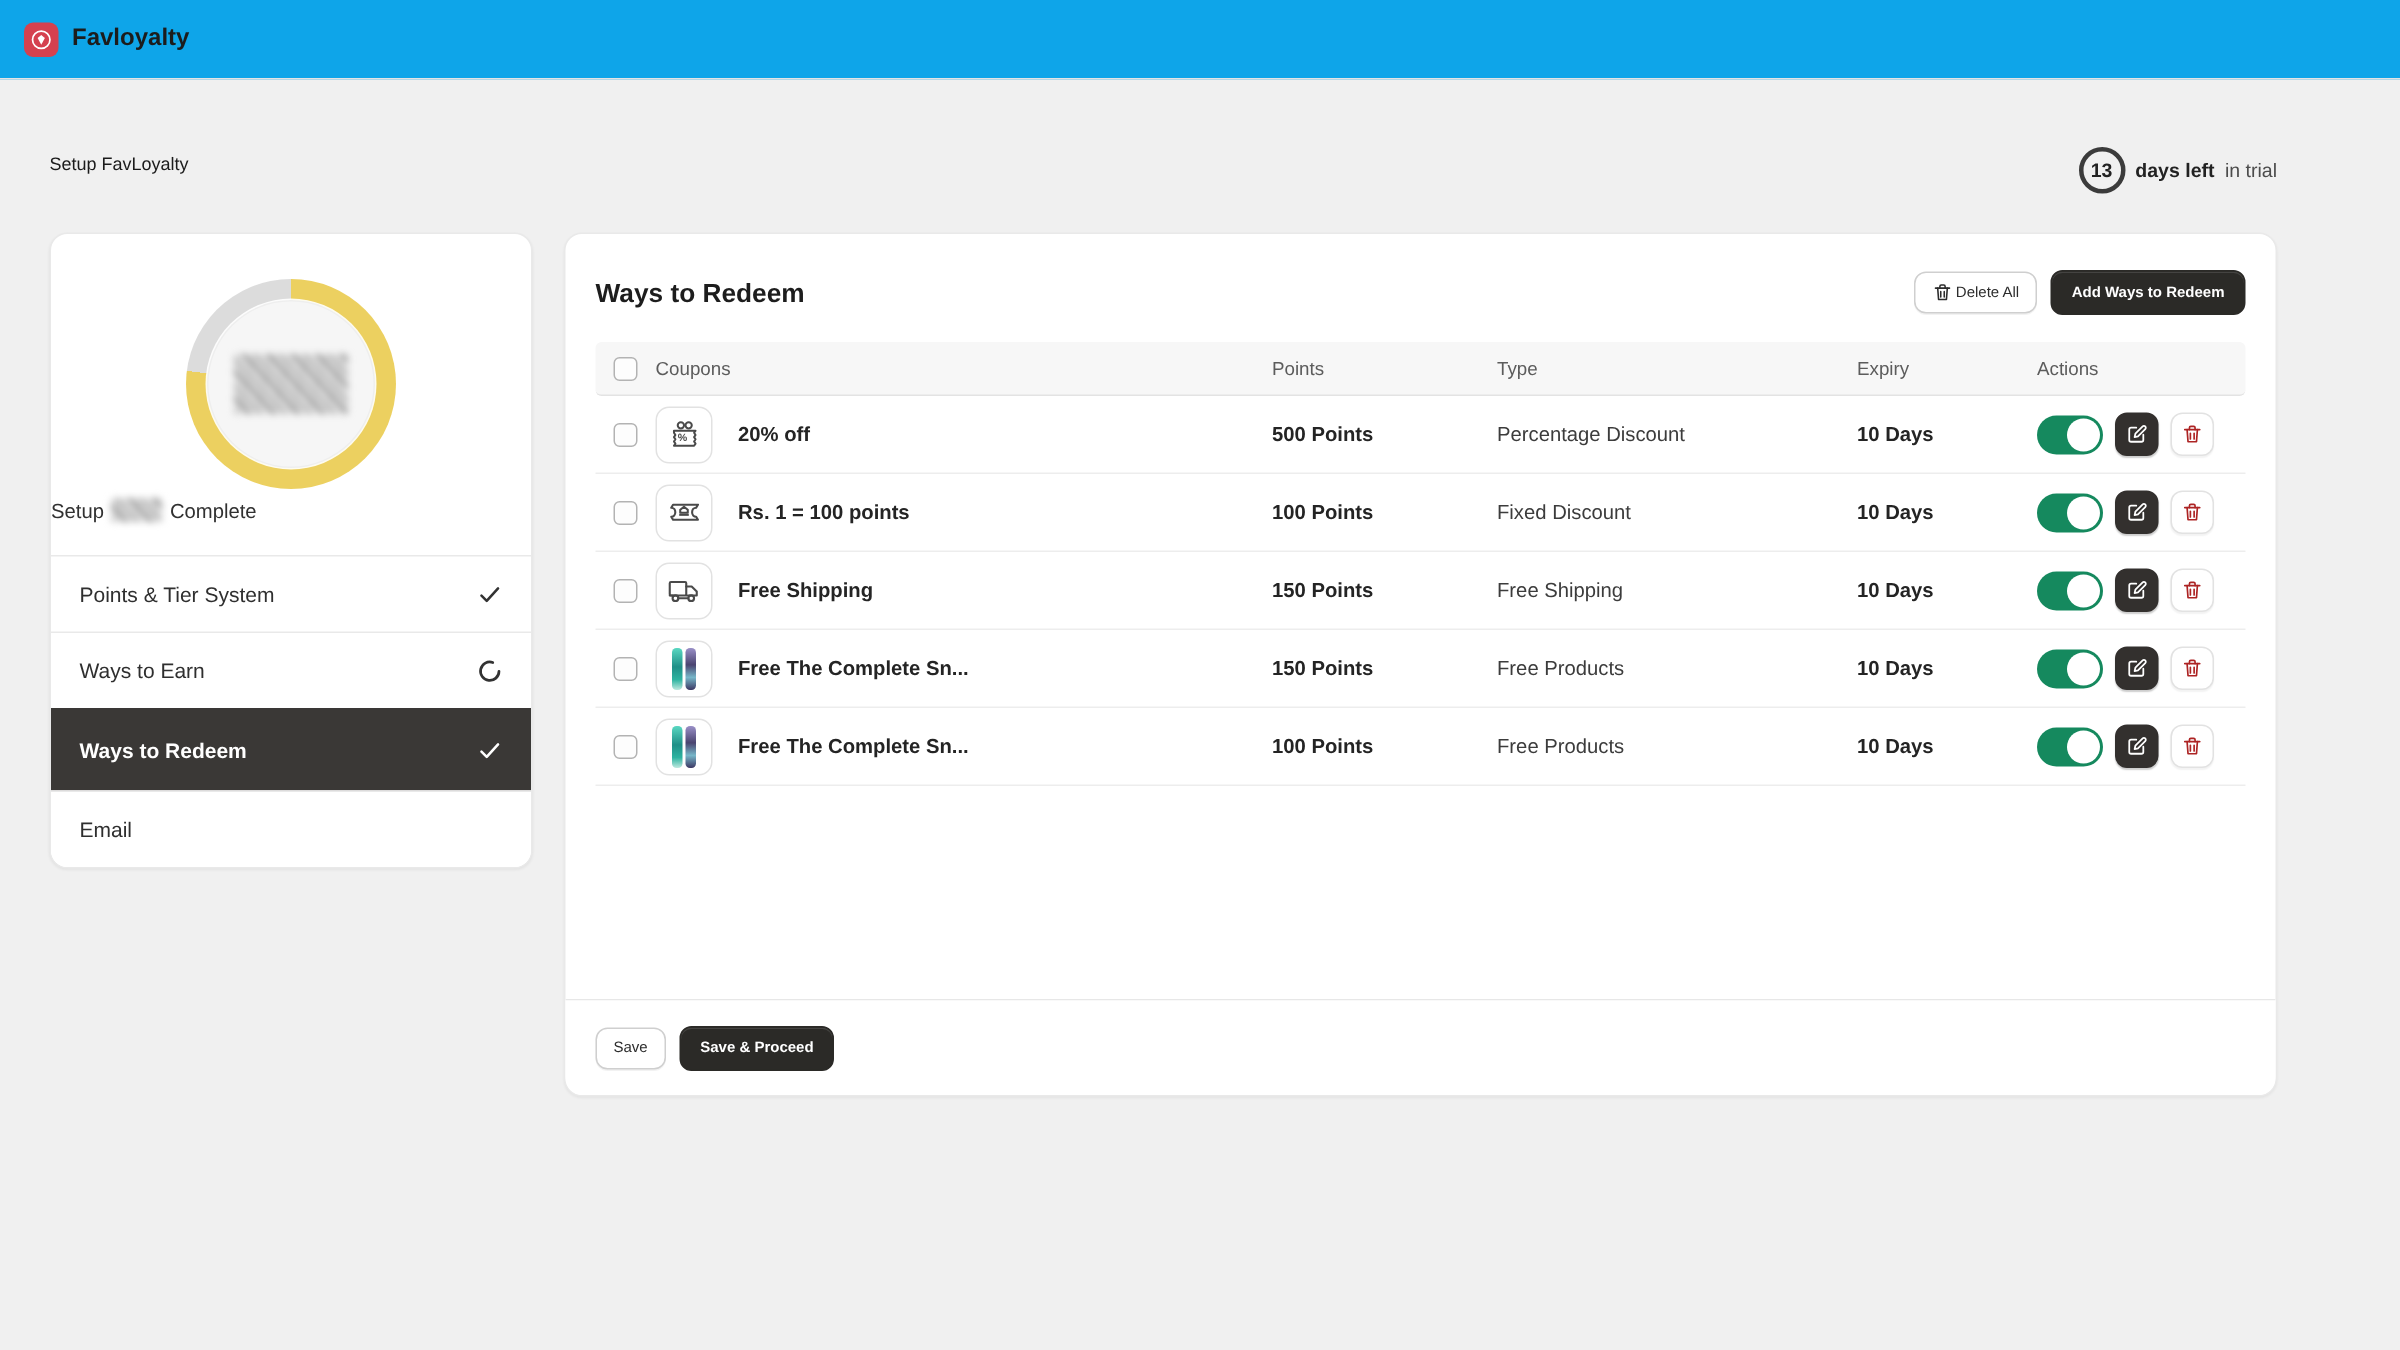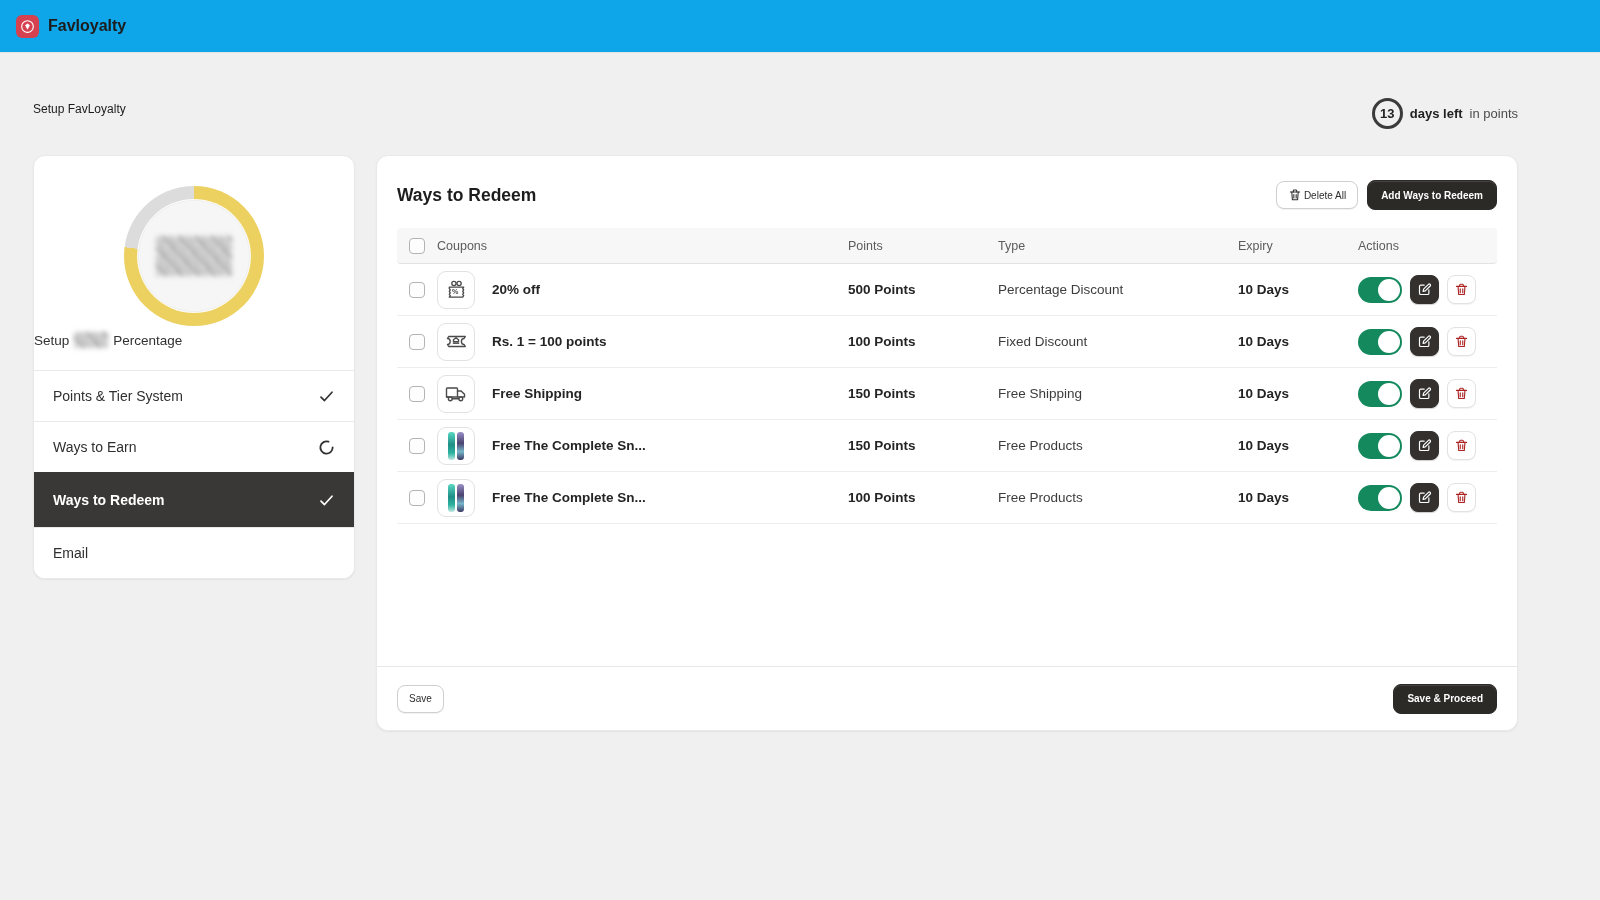--- a/index.html
+++ b/index.html
@@ -84,55 +84,55 @@
   .toggle .knob { position:absolute; right:2px; top:2px; width:22px; height:22px; border-radius:50%; background:#fff; }
   .icon-btn { width:29px; height:29px; border-radius:8px; display:flex; align-items:center; justify-content:center; cursor:pointer; }
   .edit-btn { background:#33302e; color:#fff; border:1px solid #33302e; box-shadow:0 1px 1px rgba(0,0,0,0.2); }
   .del-btn { background:#fff; border:1px solid #e2e2e2; color:#ad2424; box-shadow:0 1px 1px rgba(0,0,0,0.05); }
 
   .pbar { display:inline-block; width:7px; height:28px; border-radius:3px; }
 
   
   .main-footer { position:absolute; left:0; right:0; bottom:0; height:64px;
                  border-top:1px solid #e7e7e7; display:flex; align-items:center;
-                 justify-content:space-between; gap:9px; padding:0 20px;
+                 justify-content:flex-start; gap:9px; padding:0 20px;
                  border-radius:0 0 12px 12px; background:#fff; }
 </style>
 </head>
 <body>
 
 <div class="topbar">
   <div class="logo-box">
     <svg width="17" height="17" viewBox="0 0 24 24">
       <circle cx="12" cy="12" r="8.2" fill="none" stroke="#fff" stroke-width="1.6"></circle>
       <path d="M12 7.6l3.4 2.7L12 16.6l-3.4-6.3z" fill="#fff"></path>
     </svg>
   </div>
   <div class="app-name">Favloyalty</div>
 </div>
 
 <div class="page-title">Setup FavLoyalty</div>
 
 <div class="trial-badge">
   <div class="trial-circle">13</div>
   <span class="trial-bold">days left</span>
-  <span class="trial-reg">in points</span>
+  <span class="trial-reg">in trial</span>
 </div>
 
 <div class="card sidebar">
   <div class="progress-wrap">
     <div class="donut" id="donut" style="background: conic-gradient(rgb(236, 208, 96) 0deg, rgb(236, 208, 96) 277.2deg, rgb(220, 220, 220) 277.2deg, rgb(220, 220, 220) 360deg);">
       <div class="donut-inner">
         <div class="blur-box blur-center"></div>
       </div>
     </div>
     <div class="progress-label">
       <span>Setup</span>
       <span class="blur-box blur-chip"></span>
-      <span>Percentage</span>
+      <span>Complete</span>
     </div>
   </div>
   <div class="side-menu">
   <div class="side-item">
     <span class="side-label">Points &amp; Tier System</span>
     <span class="side-status">
           <svg width="17" height="17" viewBox="0 0 16 16" fill="none" stroke="currentColor" stroke-width="1.6" stroke-linecap="round" stroke-linejoin="round">
             <path d="M2.8 8.6l3.3 3.2L13.2 4"></path>
           </svg>
         </span>

